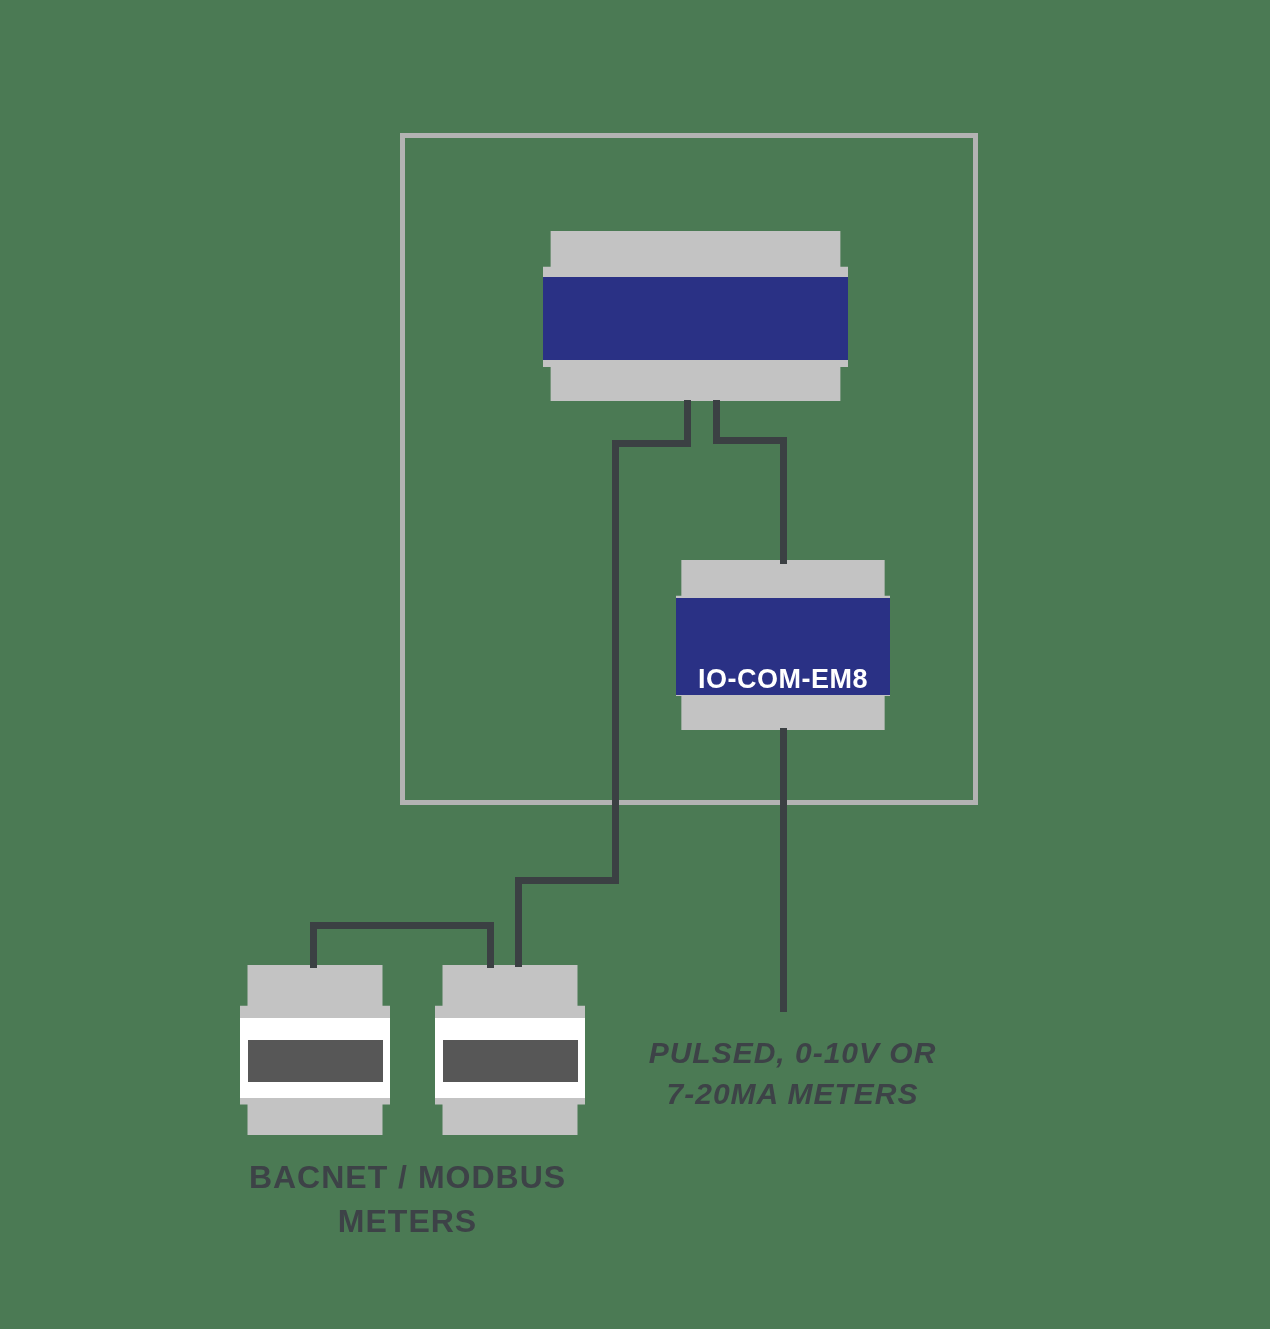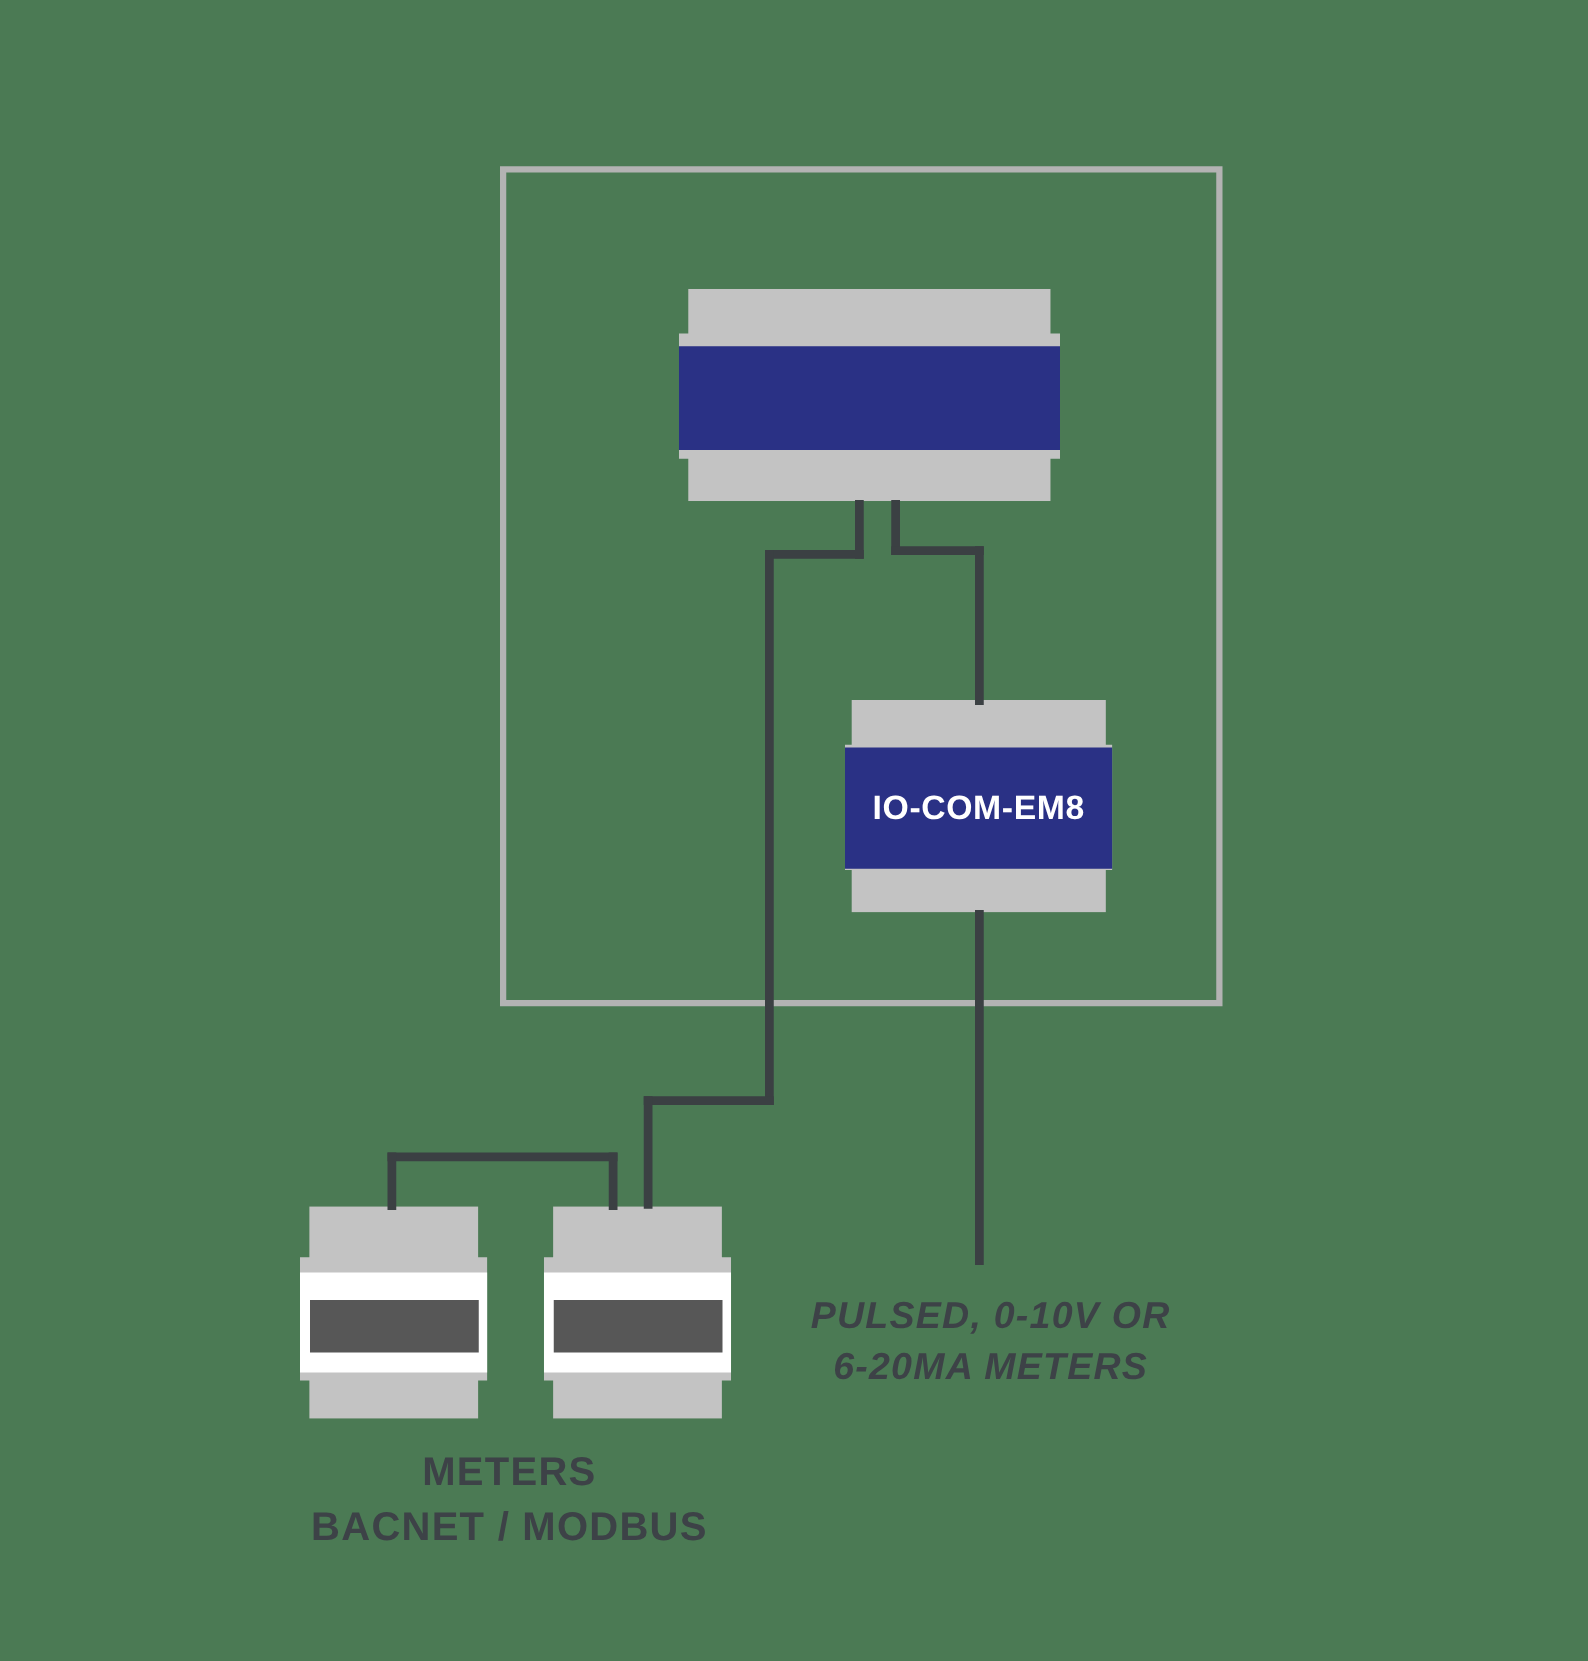--- a/index.html
+++ b/index.html
@@ -45,21 +45,21 @@
     clip-path:polygon(
       5% 0%, 95% 0%, 95% 24%, 100% 24%,
       100% 82%, 95% 82%, 95% 100%,
       5% 100%, 5% 82%, 0% 82%, 0% 24%, 5% 24%);
   }
   .blue-band{
     position:absolute;
     left:0; right:0;
     background:var(--device-blue);
     display:flex;
-    align-items:center;
+    align-items:flex-end;
     justify-content:center;
   }
   .controller .blue-band{ top:27%; height:49%; }
   .io-module .blue-band{ top:22.5%; height:57%; }
   .io-label{
     color:#ffffff;
     font-size:27px;
     font-weight:bold;
     letter-spacing:0.5px;
     white-space:nowrap;
@@ -136,21 +136,21 @@
     <div class="dark-band"></div>
   </div>
 
   <div class="device-body meter-body" style="left:435px; top:965px; width:150px; height:170px;">
     <div class="white-band"></div>
     <div class="dark-band"></div>
   </div>
 
   <div class="diagram-label label-pulsed">
     <div>PULSED, 0-10V OR</div>
-    <div>6-20MA METERS</div>
+    <div>7-20MA METERS</div>
   </div>
 
   <div class="diagram-label label-bacnet">
+    <div>BACNET / MODBUS</div>
     <div>METERS</div>
-    <div>BACNET / MODBUS</div>
   </div>
 
 </div>
 
 </body></html>

